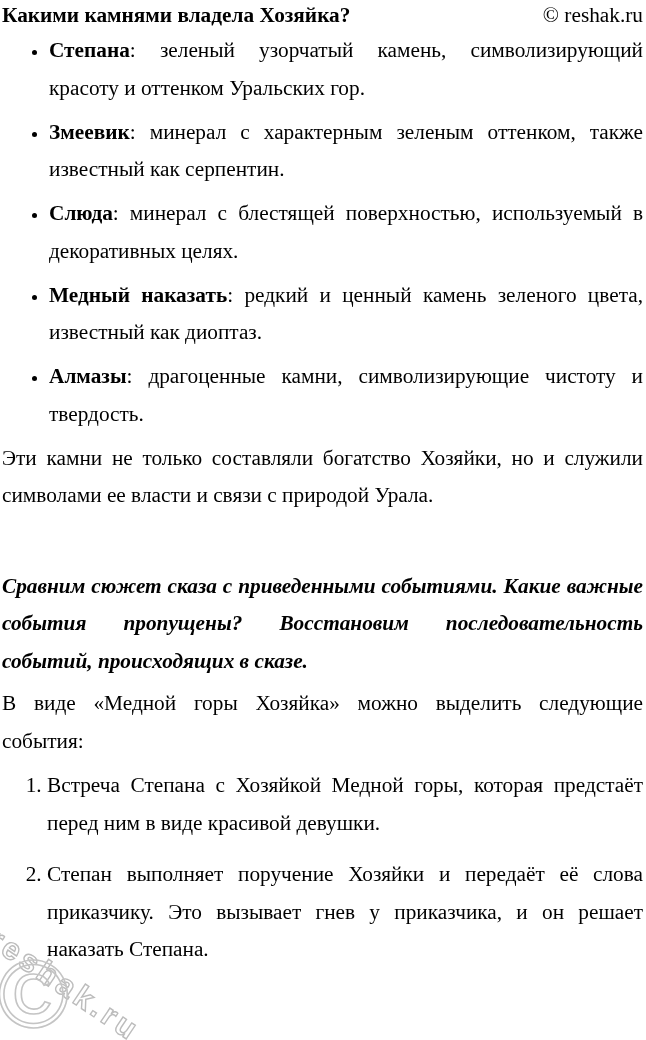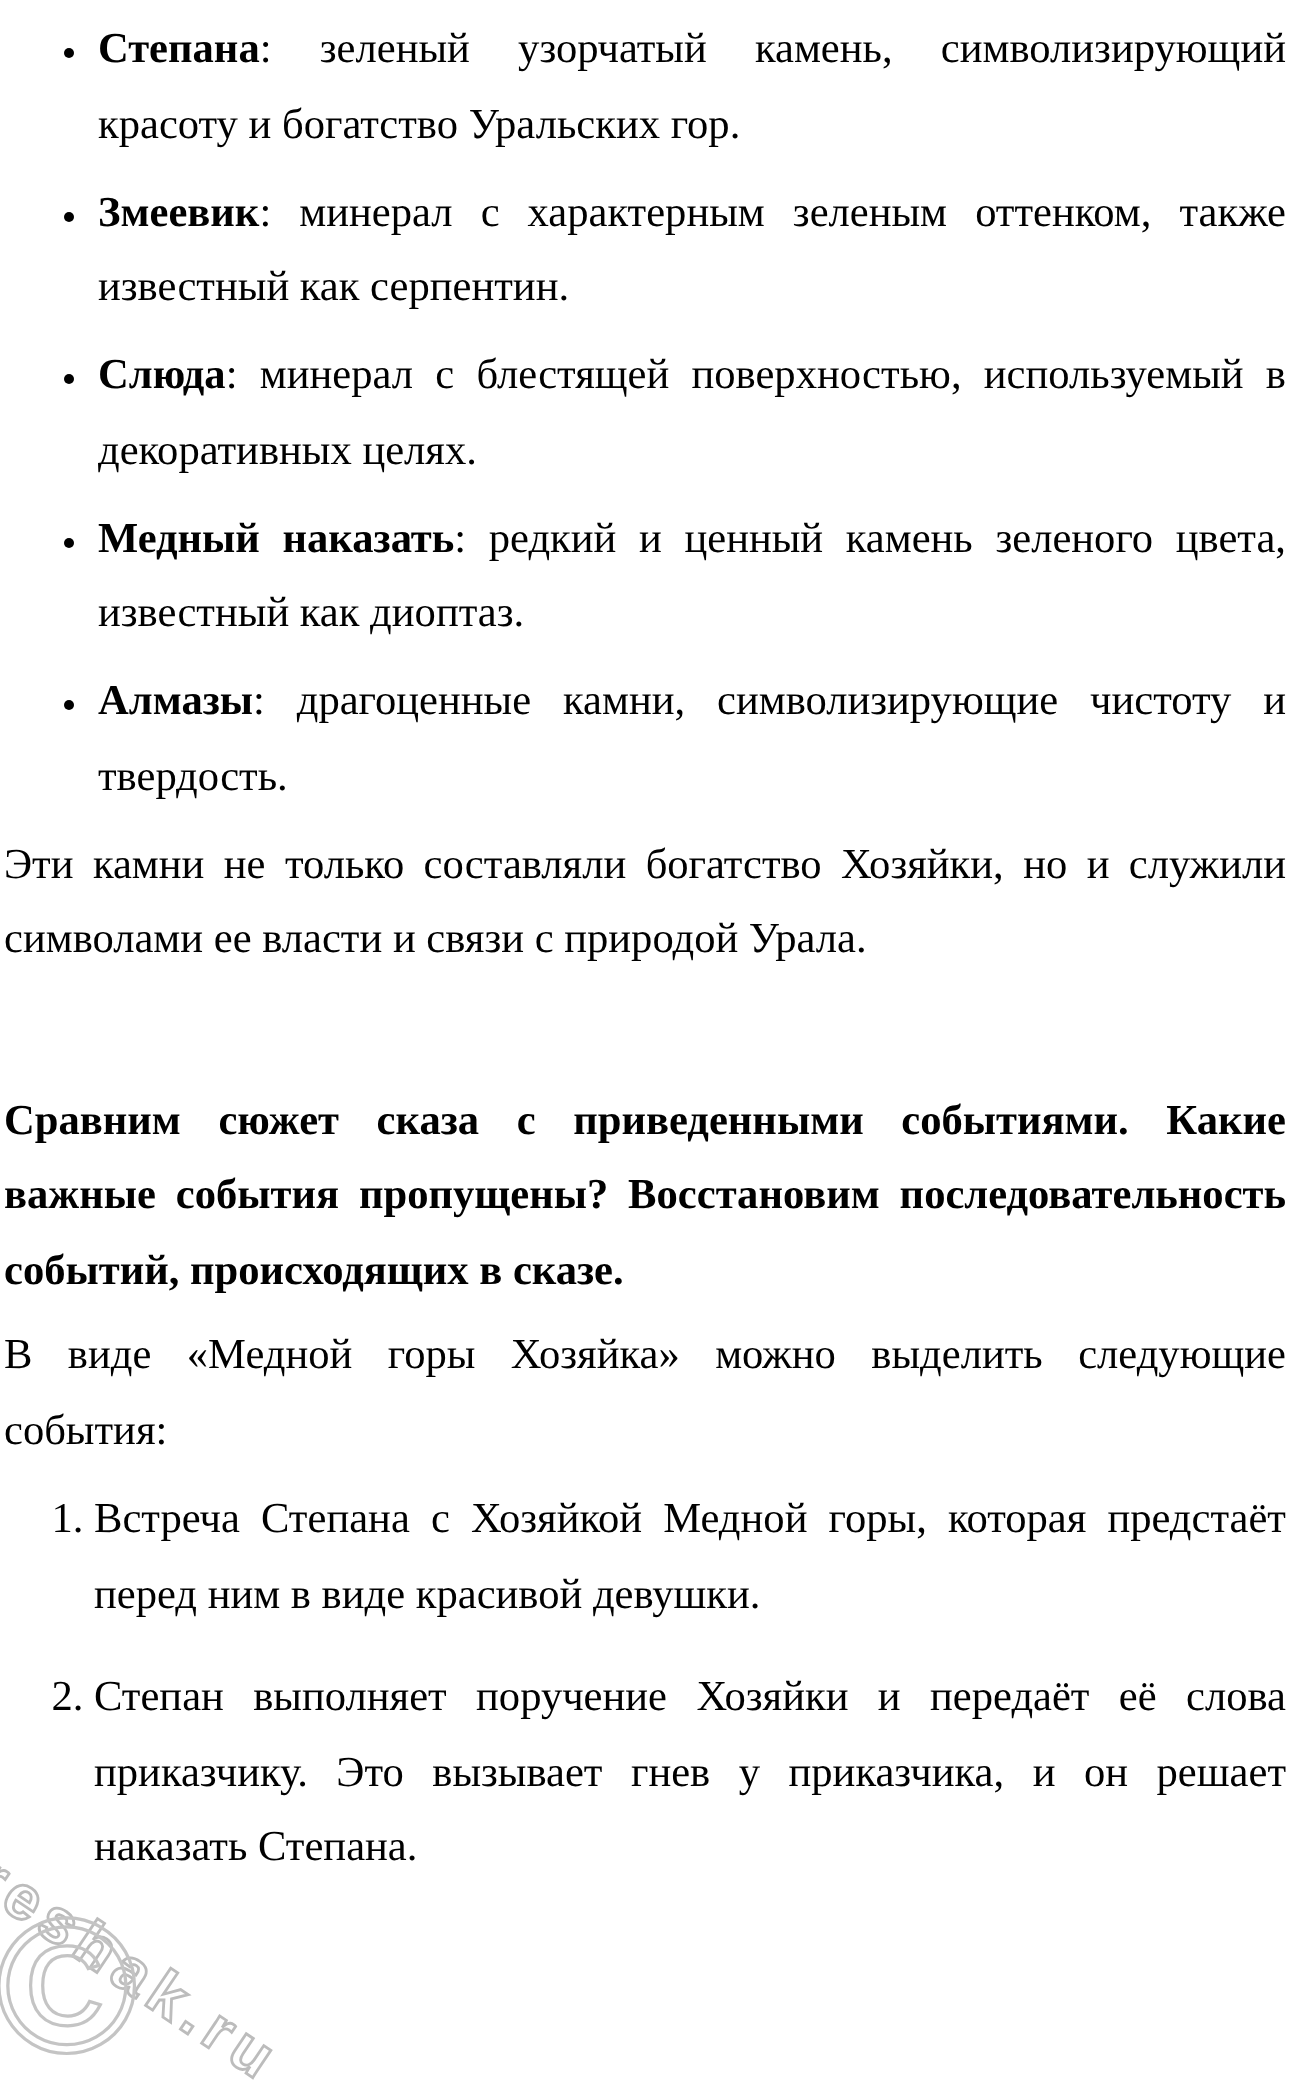--- a/index.html
+++ b/index.html
@@ -18,21 +18,21 @@
   .doc-header {
     display: flex; justify-content: space-between; align-items: baseline;
     line-height: 26px;
   }
   .doc-title { font-size: 21.3px; font-weight: bold; margin: 0; white-space: nowrap; }
   .copyright { font-size: 21.3px; font-weight: normal; white-space: nowrap; }
 
   p { margin: 0; text-align: justify; }
   .intro          { margin-top: 8px; }
   .summary        { margin-top: 3px; }
-  .section-heading{ margin-top: 53px; font-weight: bold; }
+  .section-heading{ margin-top: 53px; font-weight: bold; font-style: italic; }
   .events-intro   { margin-top: 5px; }
 
   ul.minerals { margin: 4px 0 0 0; padding: 0 0 0 47px; list-style: disc outside; }
   ul.minerals > li { text-align: justify; margin: 0 0 6.5px 0; }
   ul.minerals > li::marker { font-size: 18px; }
   .mineral-term { font-weight: bold; }
 
   ol.events { margin: 7px 0 0 0; padding: 0 0 0 45px; list-style: decimal outside; }
   ol.events > li { text-align: justify; margin: 0 0 14px 0; }
 
@@ -55,24 +55,28 @@
 </head>
 <body>
 
 <div class="watermark">
   <span class="wm-text">reshak.ru</span>
   <span class="wm-copy">©</span>
 </div>
 
 <div class="doc">
 
+  <div class="doc-header">
+    <h1 class="doc-title">Какими камнями владела Хозяйка?</h1>
+    <span class="copyright">© reshak.ru</span>
+  </div>
 
 
   <ul class="minerals">
-    <li><span class="mineral-term">Степана</span><span>: зеленый узорчатый камень, символизирующий красоту и богатство Уральских гор.</span></li>
+    <li><span class="mineral-term">Степана</span><span>: зеленый узорчатый камень, символизирующий красоту и оттенком Уральских гор.</span></li>
     <li><span class="mineral-term">Змеевик</span><span>: минерал с характерным зеленым оттенком, также известный как серпентин.</span></li>
     <li><span class="mineral-term">Слюда</span><span>: минерал с блестящей поверхностью, используемый в декоративных целях.</span></li>
     <li><span class="mineral-term">Медный наказать</span><span>: редкий и ценный камень зеленого цвета, известный как диоптаз.</span></li>
     <li><span class="mineral-term">Алмазы</span><span>: драгоценные камни, символизирующие чистоту и твердость.</span></li>
   </ul>
 
   <p class="summary">Эти камни не только составляли богатство Хозяйки, но и служили символами ее власти и связи с природой Урала.</p>
 
   <p class="section-heading">Сравним сюжет сказа с приведенными событиями. Какие важные события пропущены? Восстановим последовательность событий, происходящих в сказе.</p>
 

